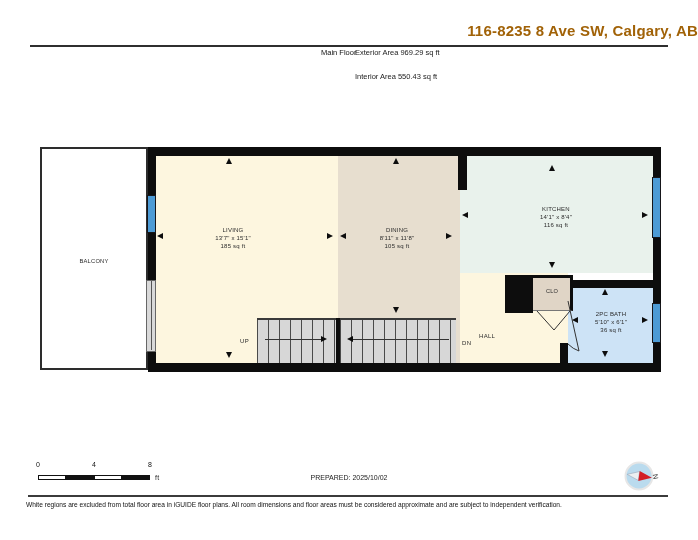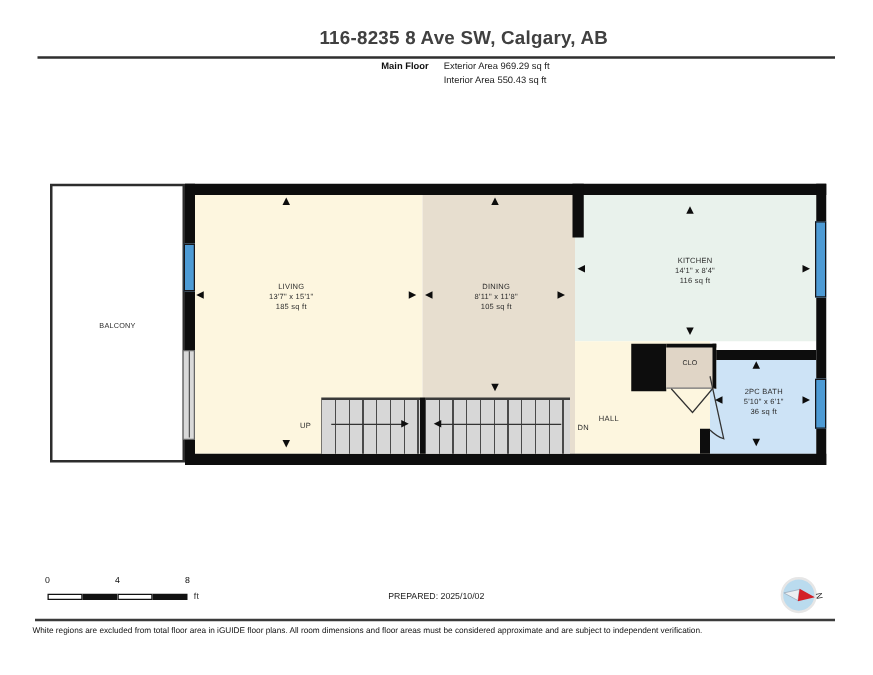--- a/index.html
+++ b/index.html
@@ -1,22 +1,22 @@
 <!DOCTYPE html>
 <html><head>
 <meta charset="utf-8">
 <style>
   html,body{margin:0;padding:0;background:#fff;}
   .page{position:relative;width:698px;height:540px;background:#ffffff;
         font-family:"Liberation Sans",sans-serif;color:#222;overflow:hidden;}
   
-  .title{position:absolute;left:0;right:0;top:22px;text-align:center;
-         font-size:15px;font-weight:bold;letter-spacing:.2px;color:#404040;margin-left:44px;}
+  .title{position:absolute;left:0;right:0;top:22px;text-align:right;
+         font-size:15px;font-weight:bold;letter-spacing:.2px;color:#a16207;margin-left:44px;}
   .hline{position:absolute;background:#2f2f2f;height:2px;}
-  .floor-label{position:absolute;font-size:7.5px;font-weight:bold;color:#111;}
+  .floor-label{position:absolute;font-size:7.5px;font-weight:normal;color:#111;margin-left:16px;}
   .area-text{position:absolute;font-size:7.5px;color:#222;}
   
   .room{position:absolute;}
   .w{position:absolute;background:#0d0d0d;}
   .window{position:absolute;background:#4d9bd5;border:1px solid #16161a;box-sizing:border-box;}
   .slider{position:absolute;background:#d9d9d9;border:1px solid #666;box-sizing:border-box;}
   .balcony{position:absolute;background:#ffffff;border:2px solid #2d2d2d;box-sizing:border-box;}
   .clo-box{position:absolute;background:#e0d5c6;border-top:3px solid #0d0d0d;
            border-right:3px solid #0d0d0d;border-bottom:1px solid #777;box-sizing:border-box;}
   .stair{position:absolute;border-top:2px solid #3a3a3a;box-sizing:border-box;
@@ -41,21 +41,21 @@
 </style>
 </head>
 <body>
 
 <div class="page">
 
   <div class="title">116-8235 8 Ave SW, Calgary, AB</div>
   <div class="hline" style="left:30px;top:45px;width:638px;"></div>
   <div class="floor-label" style="left:305px;top:48px;">Main Floor</div>
   <div class="area-text" style="left:355px;top:48px;">Exterior Area 969.29 sq ft</div>
-  <div class="area-text" style="left:355px;top:59px;">Interior Area 550.43 sq ft</div>
+  <div class="area-text" style="left:355px;top:72px;">Interior Area 550.43 sq ft</div>
 
   <div class="balcony" style="left:40px;top:147px;width:108px;height:223px;"></div>
 
   <div class="room" style="left:156px;top:156px;width:182px;height:207px;background:#fdf6df;"></div>
   <div class="room" style="left:338px;top:156px;width:122px;height:207px;background:#e7decf;"></div>
   <div class="room" style="left:460px;top:156px;width:193px;height:117px;background:#e9f2ec;"></div>
   <div class="room" style="left:460px;top:273px;width:108px;height:90px;background:#fdf6df;"></div>
   <div class="room" style="left:568px;top:288px;width:85px;height:75px;background:#cde3f6;"></div>
 
   <div class="w" style="left:148px;top:147px;width:513px;height:9px;"></div>

